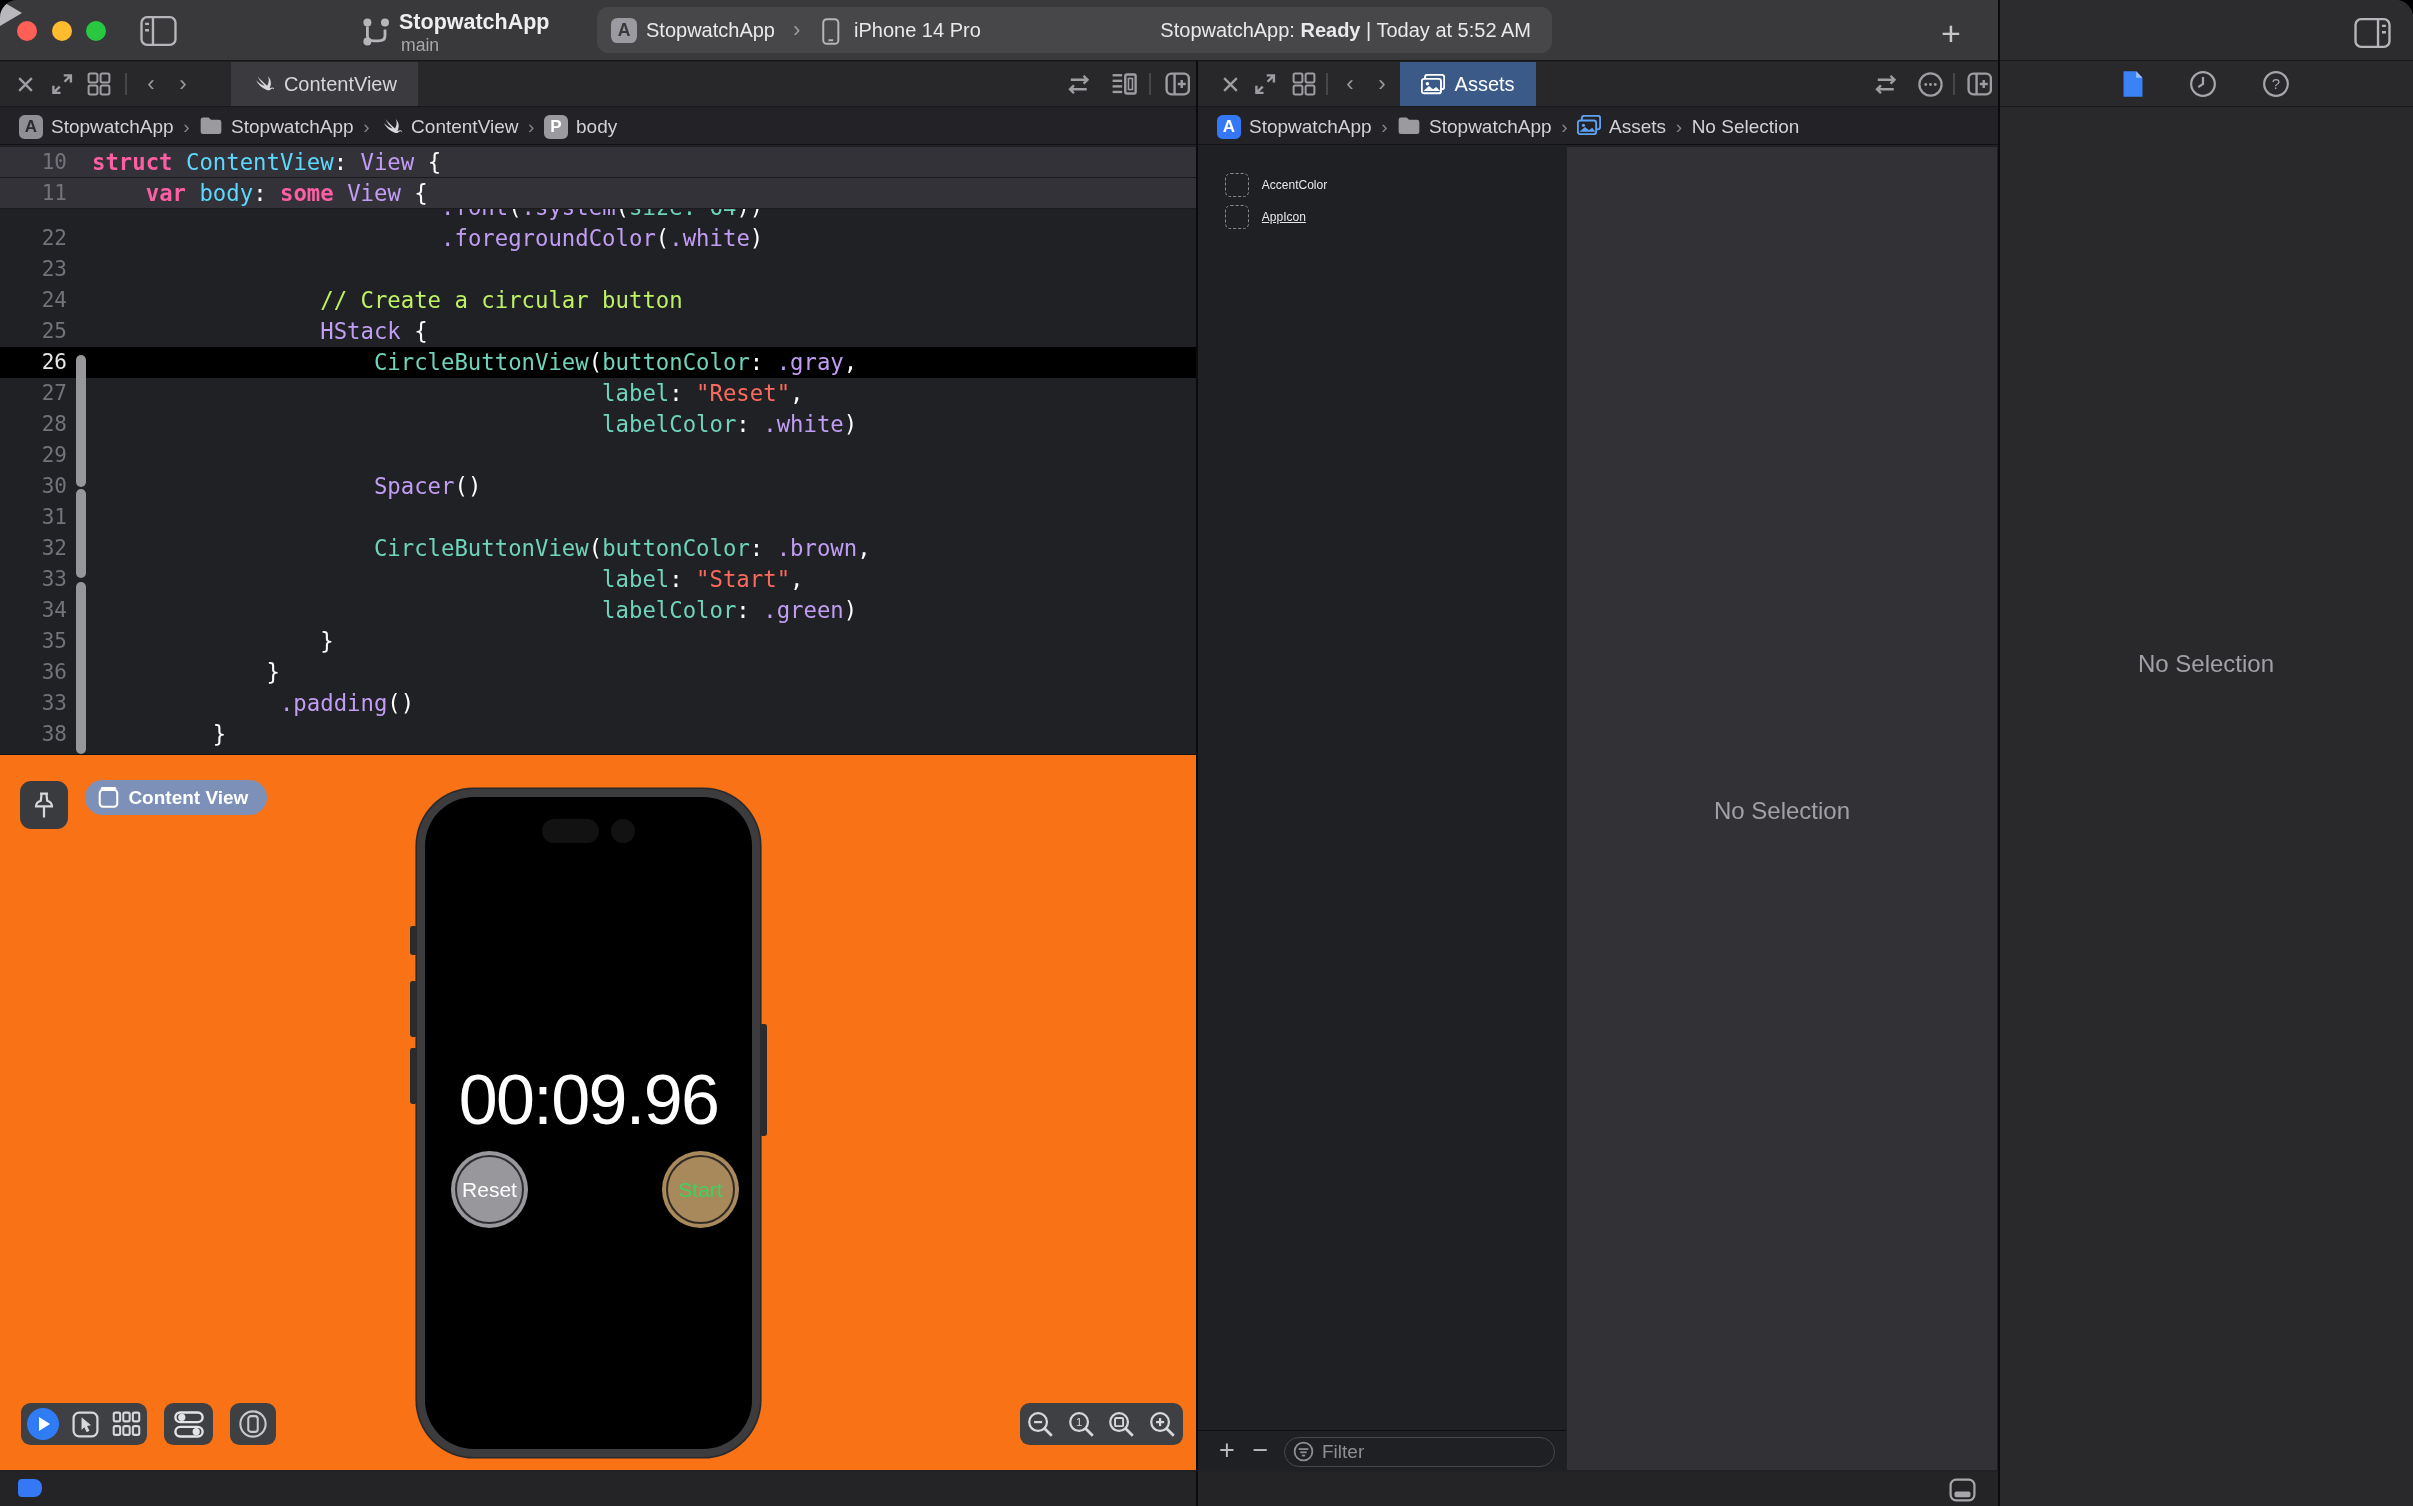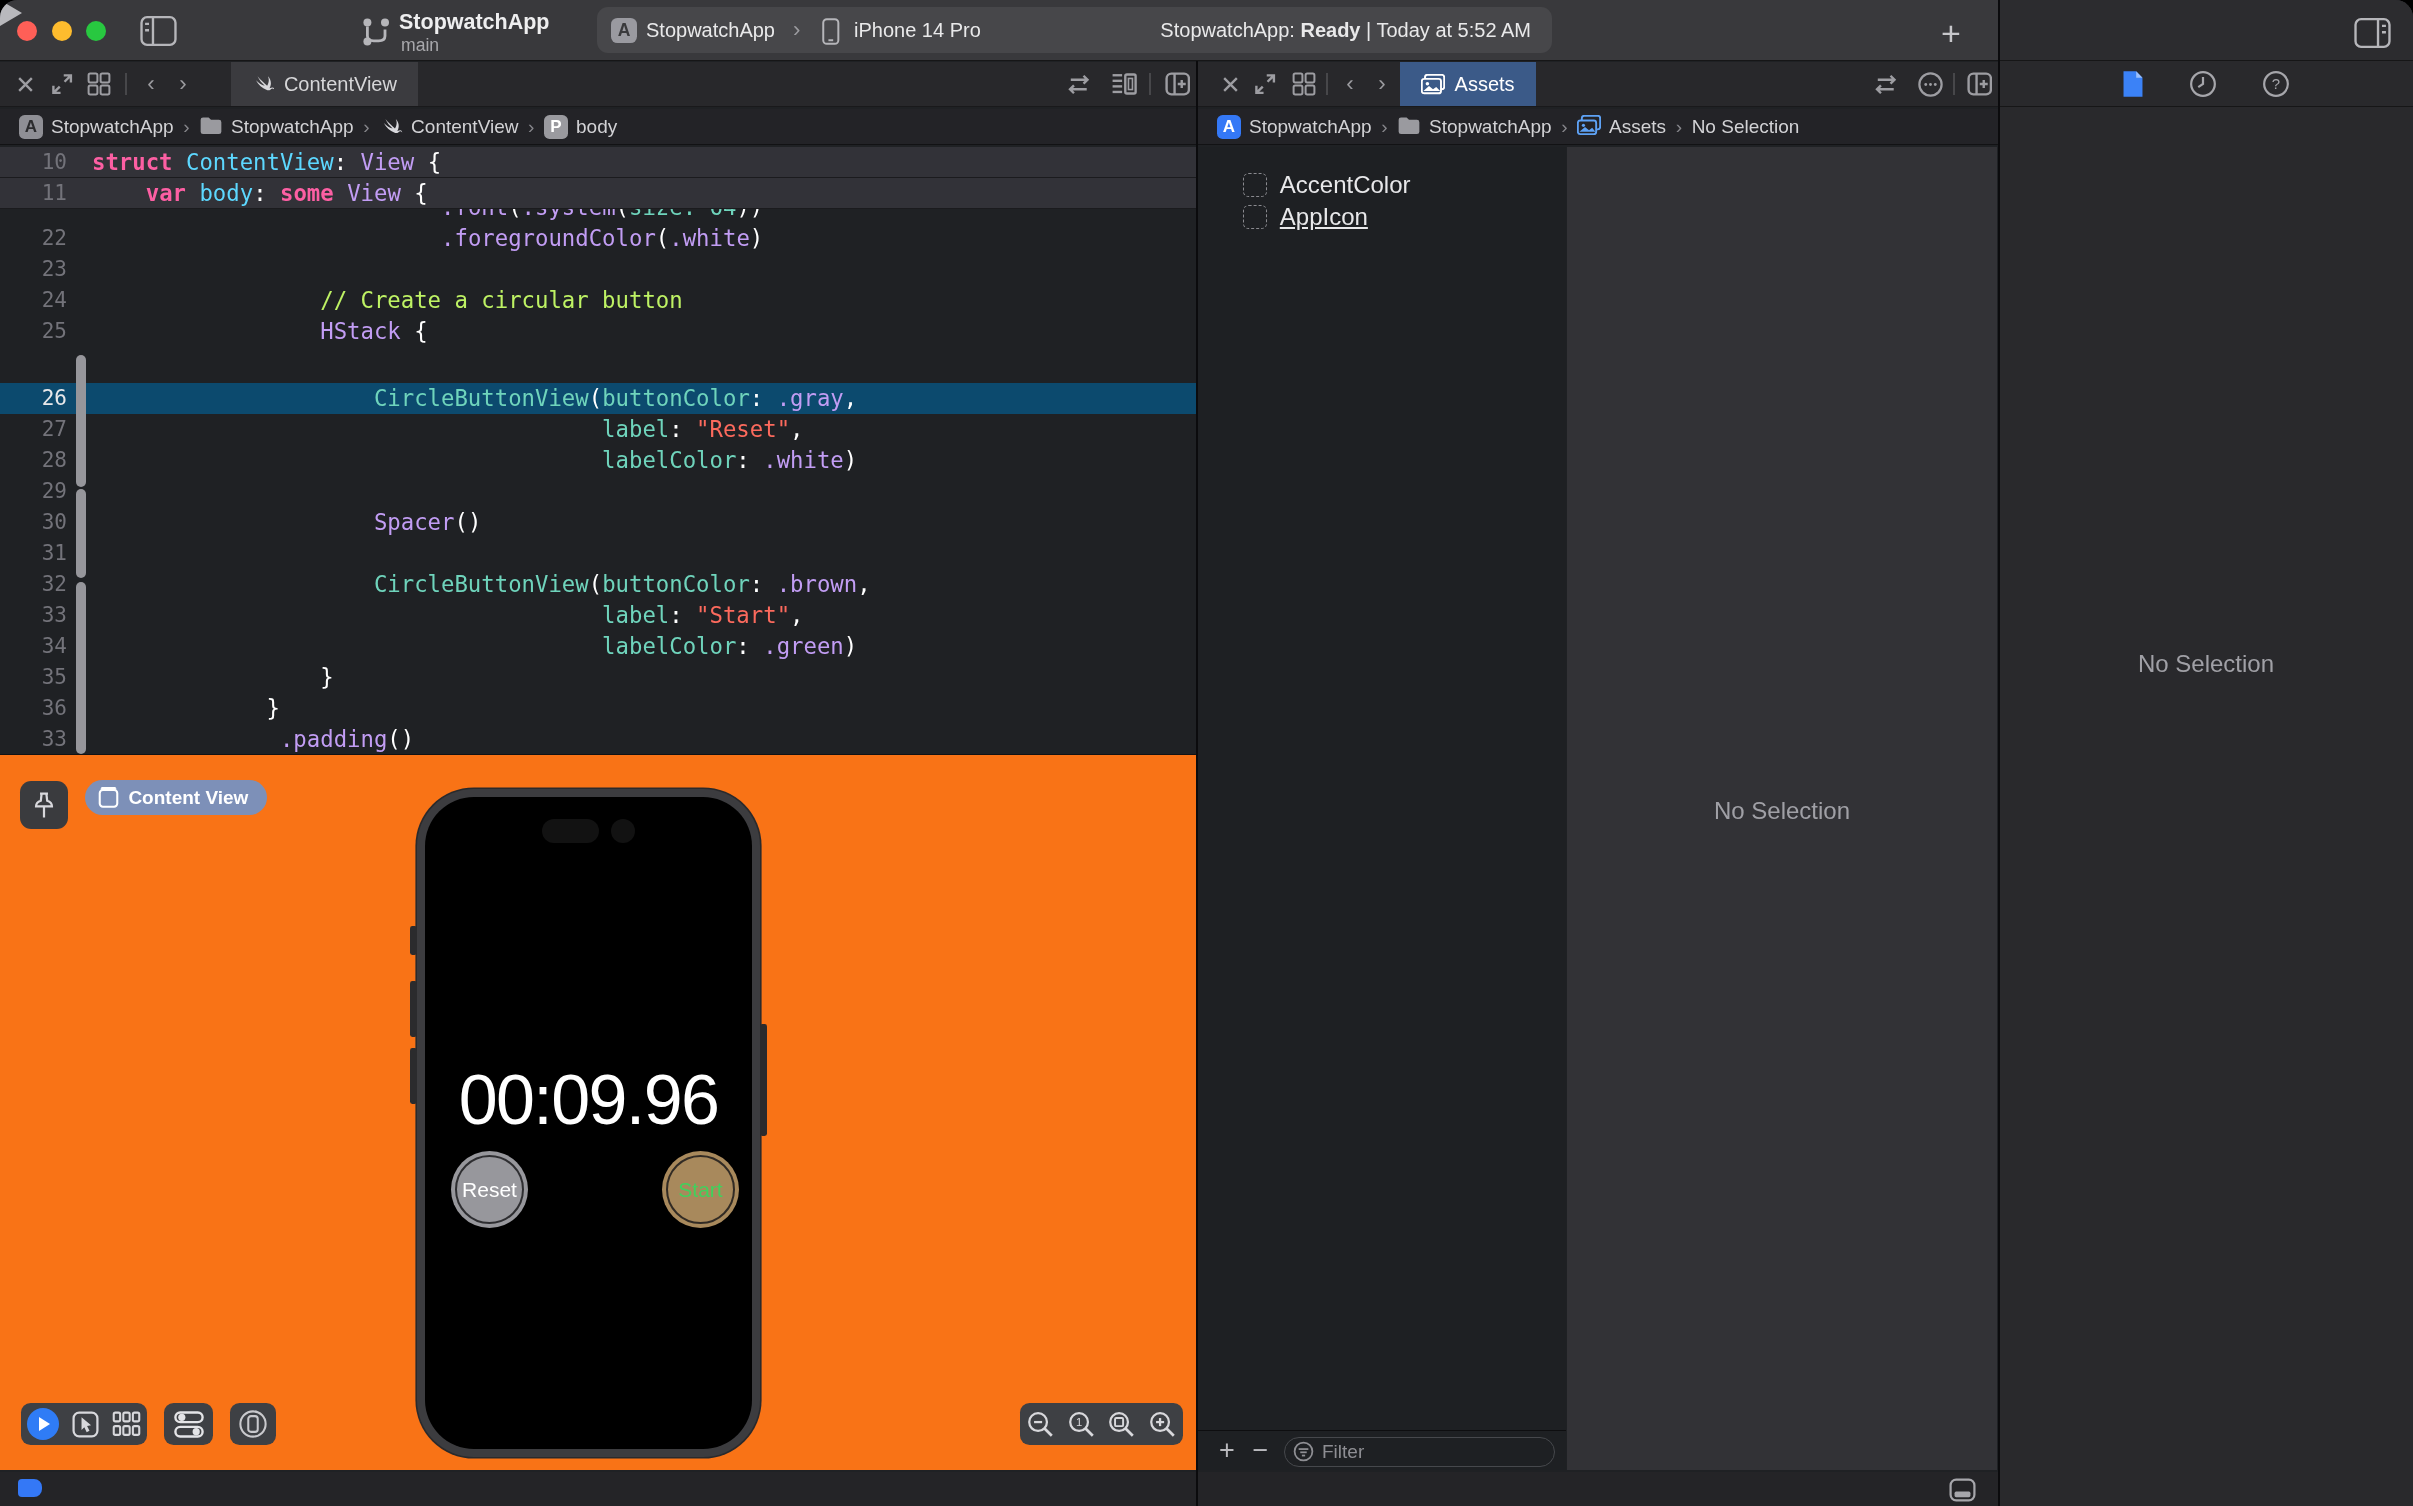--- a/index.html
+++ b/index.html
@@ -48,21 +48,21 @@
   .badge-app-blue { background:#3478f6; color:#fff; }
   .badge-p { background:#9a9a9f; color:#fff; }
 
   
   .editor { position:absolute; left:0; top:147px; width:1196px; height:607px; background:#1f2124; overflow:hidden; font-family:"DejaVu Sans Mono","Liberation Mono",monospace; }
   .code-row { position:relative; height:31px; white-space:pre; font-size:22.3px; line-height:31px; }
   .code-row .num { position:absolute; left:0; top:0; width:67px; text-align:right; color:#73737a; font-size:21px; }
   .code-row .ctext { position:absolute; left:92px; top:0; }
   .sticky { background:#323238; }
   .sticky .code-row { border-bottom:1.6px solid #1b1b1e; }
-  .hl { background:#0c4a6e;margin-top:36px; }
+  .hl { background:#000000; }
   .hl .num { color:#e8e8ea; }
   .clipline { height:13.6px; overflow:hidden; position:relative; }
   .clipline .code-row { position:absolute; left:0; top:-17px; width:100%; }
   .ribbon { position:absolute; left:76px; width:10.4px; background:#96969b; border-radius:5.6px; }
   .tk-kw { color:#fc5fa3; font-weight:bold; }
   .tk-ty { color:#5dd8ff; }
   .tk-tb { color:#c29df4; }
   .tk-fn { color:#6fd4bc; }
   .tk-str { color:#fc6a5d; }
   .tk-cmt { color:#bef264; }
@@ -89,21 +89,21 @@
   .cv-cluster { position:absolute; top:648px; height:42px; background:#3e4044; border-radius:9.6px; display:flex; align-items:center; justify-content:space-around; }
   .cl1 { left:21px; width:126px; }
   .cl2 { left:164px; width:49px; }
   .cl3 { left:230px; width:46px; }
   .cl-zoom { left:1020px; width:163px; }
   .live-dot { width:32px; height:32px; border-radius:50%; background:#2f7cf6; display:flex; align-items:center; justify-content:center; }
   .live-dot .tri { width:0; height:0; border-left:11.2px solid #fff; border-top:7.2px solid transparent; border-bottom:7.2px solid transparent; margin-left:3.2px; }
 
   
   .assets-list { position:absolute; left:1198px; top:147px; width:368px; height:1283px; background:#1e2023; }
-  .asset-row { position:absolute; left:0; width:100%; height:32px; display:flex; align-items:center; gap:12.8px; padding-left:45px; color:#e8e8ea; font-size:24px; }
+  .asset-row { position:absolute; left:0; width:100%; height:32px; display:flex; align-items:center; gap:12.8px; padding-left:27px; color:#e8e8ea; font-size:12px; }
   .asset-ic { width:24px; height:24px; border:1.6px dashed #8a8a8f; border-radius:5.6px; }
   .assets-detail { position:absolute; left:1567px; top:147px; width:430px; height:1323px; background:#323236; }
   .no-sel { position:absolute; left:0; right:0; top:650px; text-align:center; color:#a0a0a6; font-size:24px; }
   .assets-filterbar { position:absolute; left:1198px; top:1430px; width:368px; height:40px; background:#1e2023; border-top:1.6px solid #0e0e10; display:flex; align-items:center; }
   .pm-btn { color:#b9b9bd; font-size:27px; font-weight:300; margin-left:21px; }
   .filter-field { position:absolute; left:86px; top:5.6px; width:271px; height:30px; border:1.6px solid #46484c; border-radius:15px; display:flex; align-items:center; gap:8px; padding-left:8px; color:#8e8e93; font-size:19px; }
 
   
   .inspector { position:absolute; left:1999px; top:0; width:414px; height:1507px; background:#29292c; }
   .insp-top { position:absolute; left:0; top:0; width:100%; height:61px; background:#2c2c2f; border-bottom:1.6px solid #161617; }

